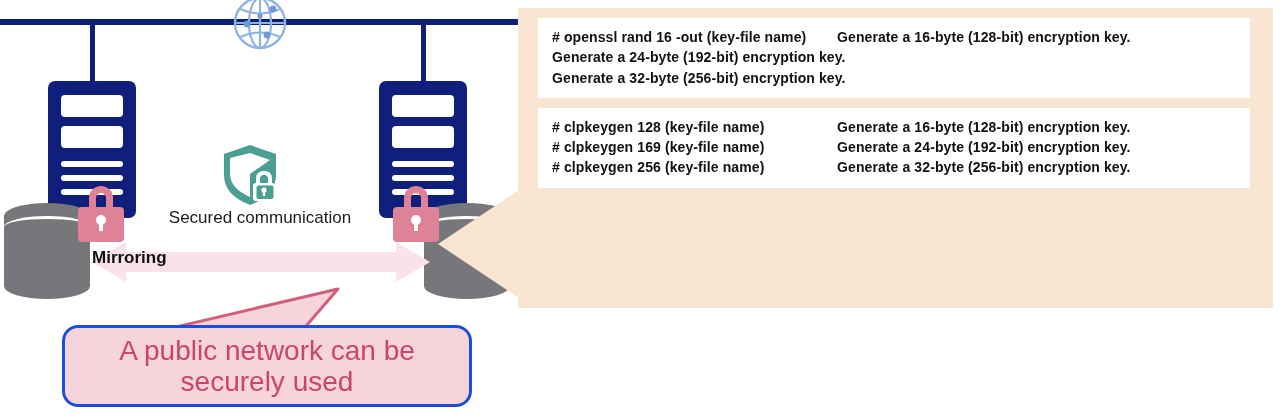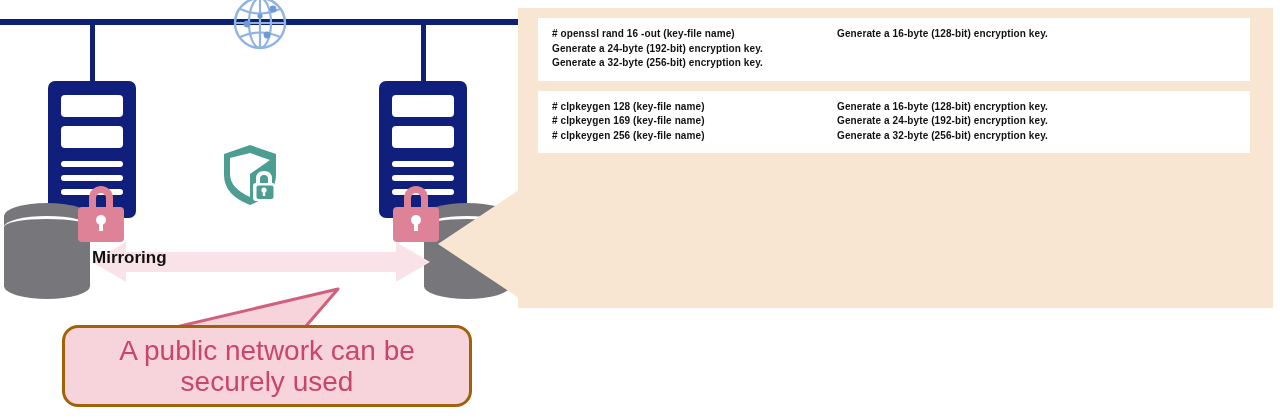--- a/index.html
+++ b/index.html
@@ -46,33 +46,33 @@
   .shield{position:absolute;left:220px;top:143px;width:60px;height:64px;}
 
   .seclabel{position:absolute;left:148px;top:208px;width:224px;text-align:center;
             font-size:17px;color:#1b1b1b;}
 
   .mirror-arrow{position:absolute;left:92px;top:240px;width:338px;height:44px;}
   .mirror-text{position:absolute;left:92px;top:248px;width:338px;text-align:left;
                font-size:17px;font-weight:bold;color:#111;}
 
   .callout{position:absolute;left:62px;top:325px;width:410px;height:82px;
-           background:#F7D4DC;border:3px solid #a16207;border-radius:16px;box-sizing:border-box;
+           background:#F7D4DC;border:3px solid #1d4ed8;border-radius:16px;box-sizing:border-box;
            display:flex;align-items:center;justify-content:center;}
   .callout-text{font-size:28px;line-height:1.12;color:#C8456B;text-align:center;font-weight:500;}
   .callout-tail{position:absolute;left:150px;top:287px;width:190px;height:48px;}
 
   
   .panel{position:absolute;left:518px;top:8px;width:755px;height:300px;background:#F8E6D3;}
   .panel-wedge{position:absolute;left:438px;top:188px;width:84px;height:112px;}
   .panel-inner{position:absolute;left:538px;top:8px;width:715px;}
   .p-title{font-size:19px;color:#1b1b1b;margin:20px 0 0 0;}
   .p-sub{font-size:19px;color:#1b1b1b;margin:22px 0 0 0;}
   .codebox{background:#fff;margin-top:10px;padding:9px 0 10px 0;width:712px;box-sizing:border-box;}
-  .code-row{display:flex;font-size:10px;font-weight:bold;color:#111;line-height:1.45;
+  .code-row{display:flex;font-size:14px;font-weight:bold;color:#111;line-height:1.45;
             padding-left:14px;letter-spacing:0.1px;}
   .code-cmd{width:285px;flex:0 0 285px;}
   .code-desc{flex:1;}
 </style>
 </head>
 <body>
 
 <div id="root">
 
   <div class="diagram">
@@ -151,20 +151,21 @@
         <path d="M30 10 L30 54 Q10 45 10 31 L10 15 Z" fill="#ffffff"></path>
         <path d="M30 10 L50 17 L30 31 Z" fill="#ffffff"></path>
         <rect x="33" y="40" width="22" height="18" rx="3" fill="#ffffff"></rect>
         <path d="M38 41 L38 36 Q38 30 44 30 Q50 30 50 36 L50 41" fill="none" stroke="#ffffff" stroke-width="4"></path>
         <rect x="36.5" y="42.5" width="17" height="13.5" rx="2" fill="#4C9E92"></rect>
         <circle cx="44" cy="47" r="2.6" fill="#ffffff"></circle>
         <rect x="42.8" y="48" width="2.4" height="5" fill="#ffffff"></rect>
       </svg>
     </div>
 
+    <div class="seclabel">Secured communication</div>
 
     <div class="callout-tail">
       <svg width="190" height="48" viewBox="0 0 190 48">
         <path d="M188 2 L150 46 L0 46 Z" fill="#F7D4DC" stroke="#D1607E" stroke-width="3" stroke-linejoin="round"></path>
         <rect x="2" y="40" width="186" height="10" fill="#F7D4DC"></rect>
       </svg>
     </div>
 
     <div class="callout">
       <div class="callout-text">A public network can be securely used</div>

